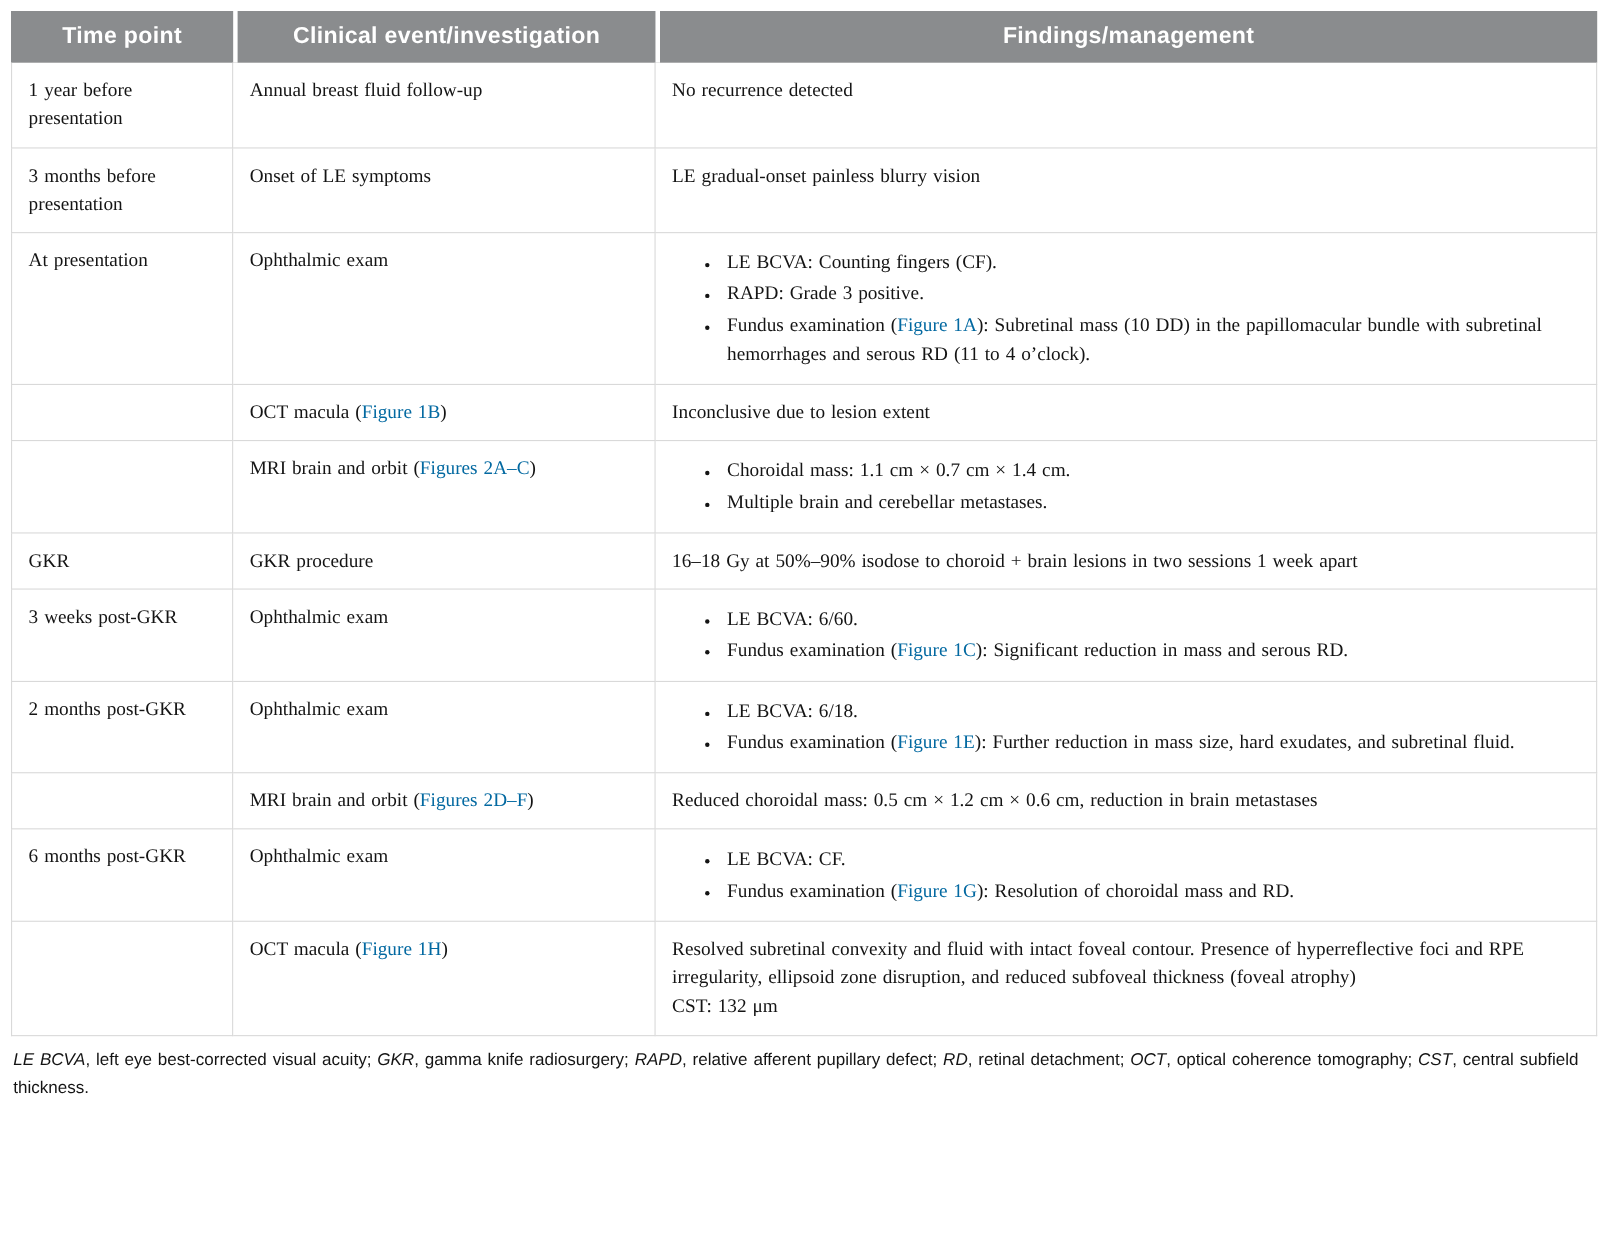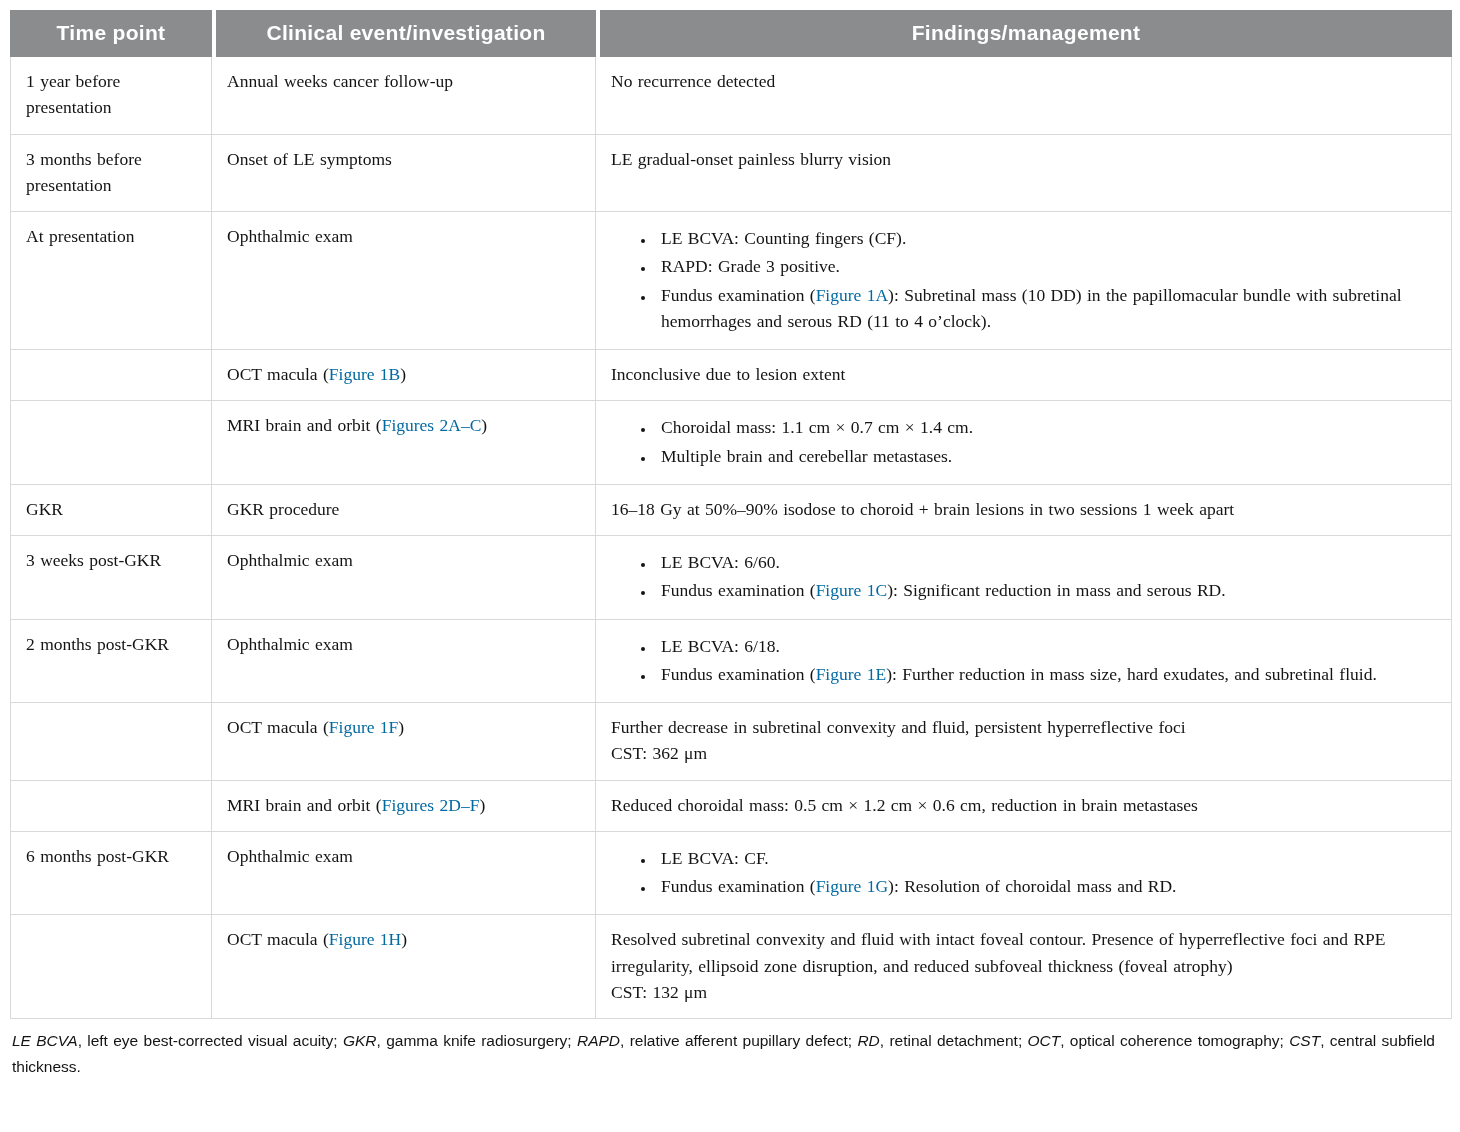--- a/index.html
+++ b/index.html
@@ -90,21 +90,21 @@
     <thead>
       <tr>
         <th>Time point</th>
         <th>Clinical event/investigation</th>
         <th>Findings/management</th>
       </tr>
     </thead>
     <tbody>
         <tr>
           <td>1 year before presentation</td>
-          <td><span>Annual weeks cancer follow-up</span></td>
+          <td><span>Annual breast fluid follow-up</span></td>
           <td>
             <div><span>No recurrence detected</span></div>
           </td>
         </tr>
         <tr>
           <td>3 months before presentation</td>
           <td><span>Onset of LE symptoms</span></td>
           <td>
             <div><span>LE gradual-onset painless blurry vision</span></div>
           </td>
@@ -159,28 +159,20 @@
           <td><span>Ophthalmic exam</span></td>
           <td>
             <ul class="findings-list">
               <li><span>LE BCVA: 6/18.</span></li>
               <li><span>Fundus examination (</span><a class="fig-link" href="#">Figure 1E</a><span>): Further reduction in mass size, hard exudates, and subretinal fluid.</span></li>
             </ul>
           </td>
         </tr>
         <tr>
           <td></td>
-          <td><span>OCT macula (</span><a class="fig-link" href="#">Figure 1F</a><span>)</span></td>
-          <td>
-            <div><span>Further decrease in subretinal convexity and fluid, persistent hyperreflective foci</span></div>
-            <div><span>CST: 362 μm</span></div>
-          </td>
-        </tr>
-        <tr>
-          <td></td>
           <td><span>MRI brain and orbit (</span><a class="fig-link" href="#">Figures 2D–F</a><span>)</span></td>
           <td>
             <div><span>Reduced choroidal mass: 0.5 cm × 1.2 cm × 0.6 cm, reduction in brain metastases</span></div>
           </td>
         </tr>
         <tr>
           <td>6 months post-GKR</td>
           <td><span>Ophthalmic exam</span></td>
           <td>
             <ul class="findings-list">

